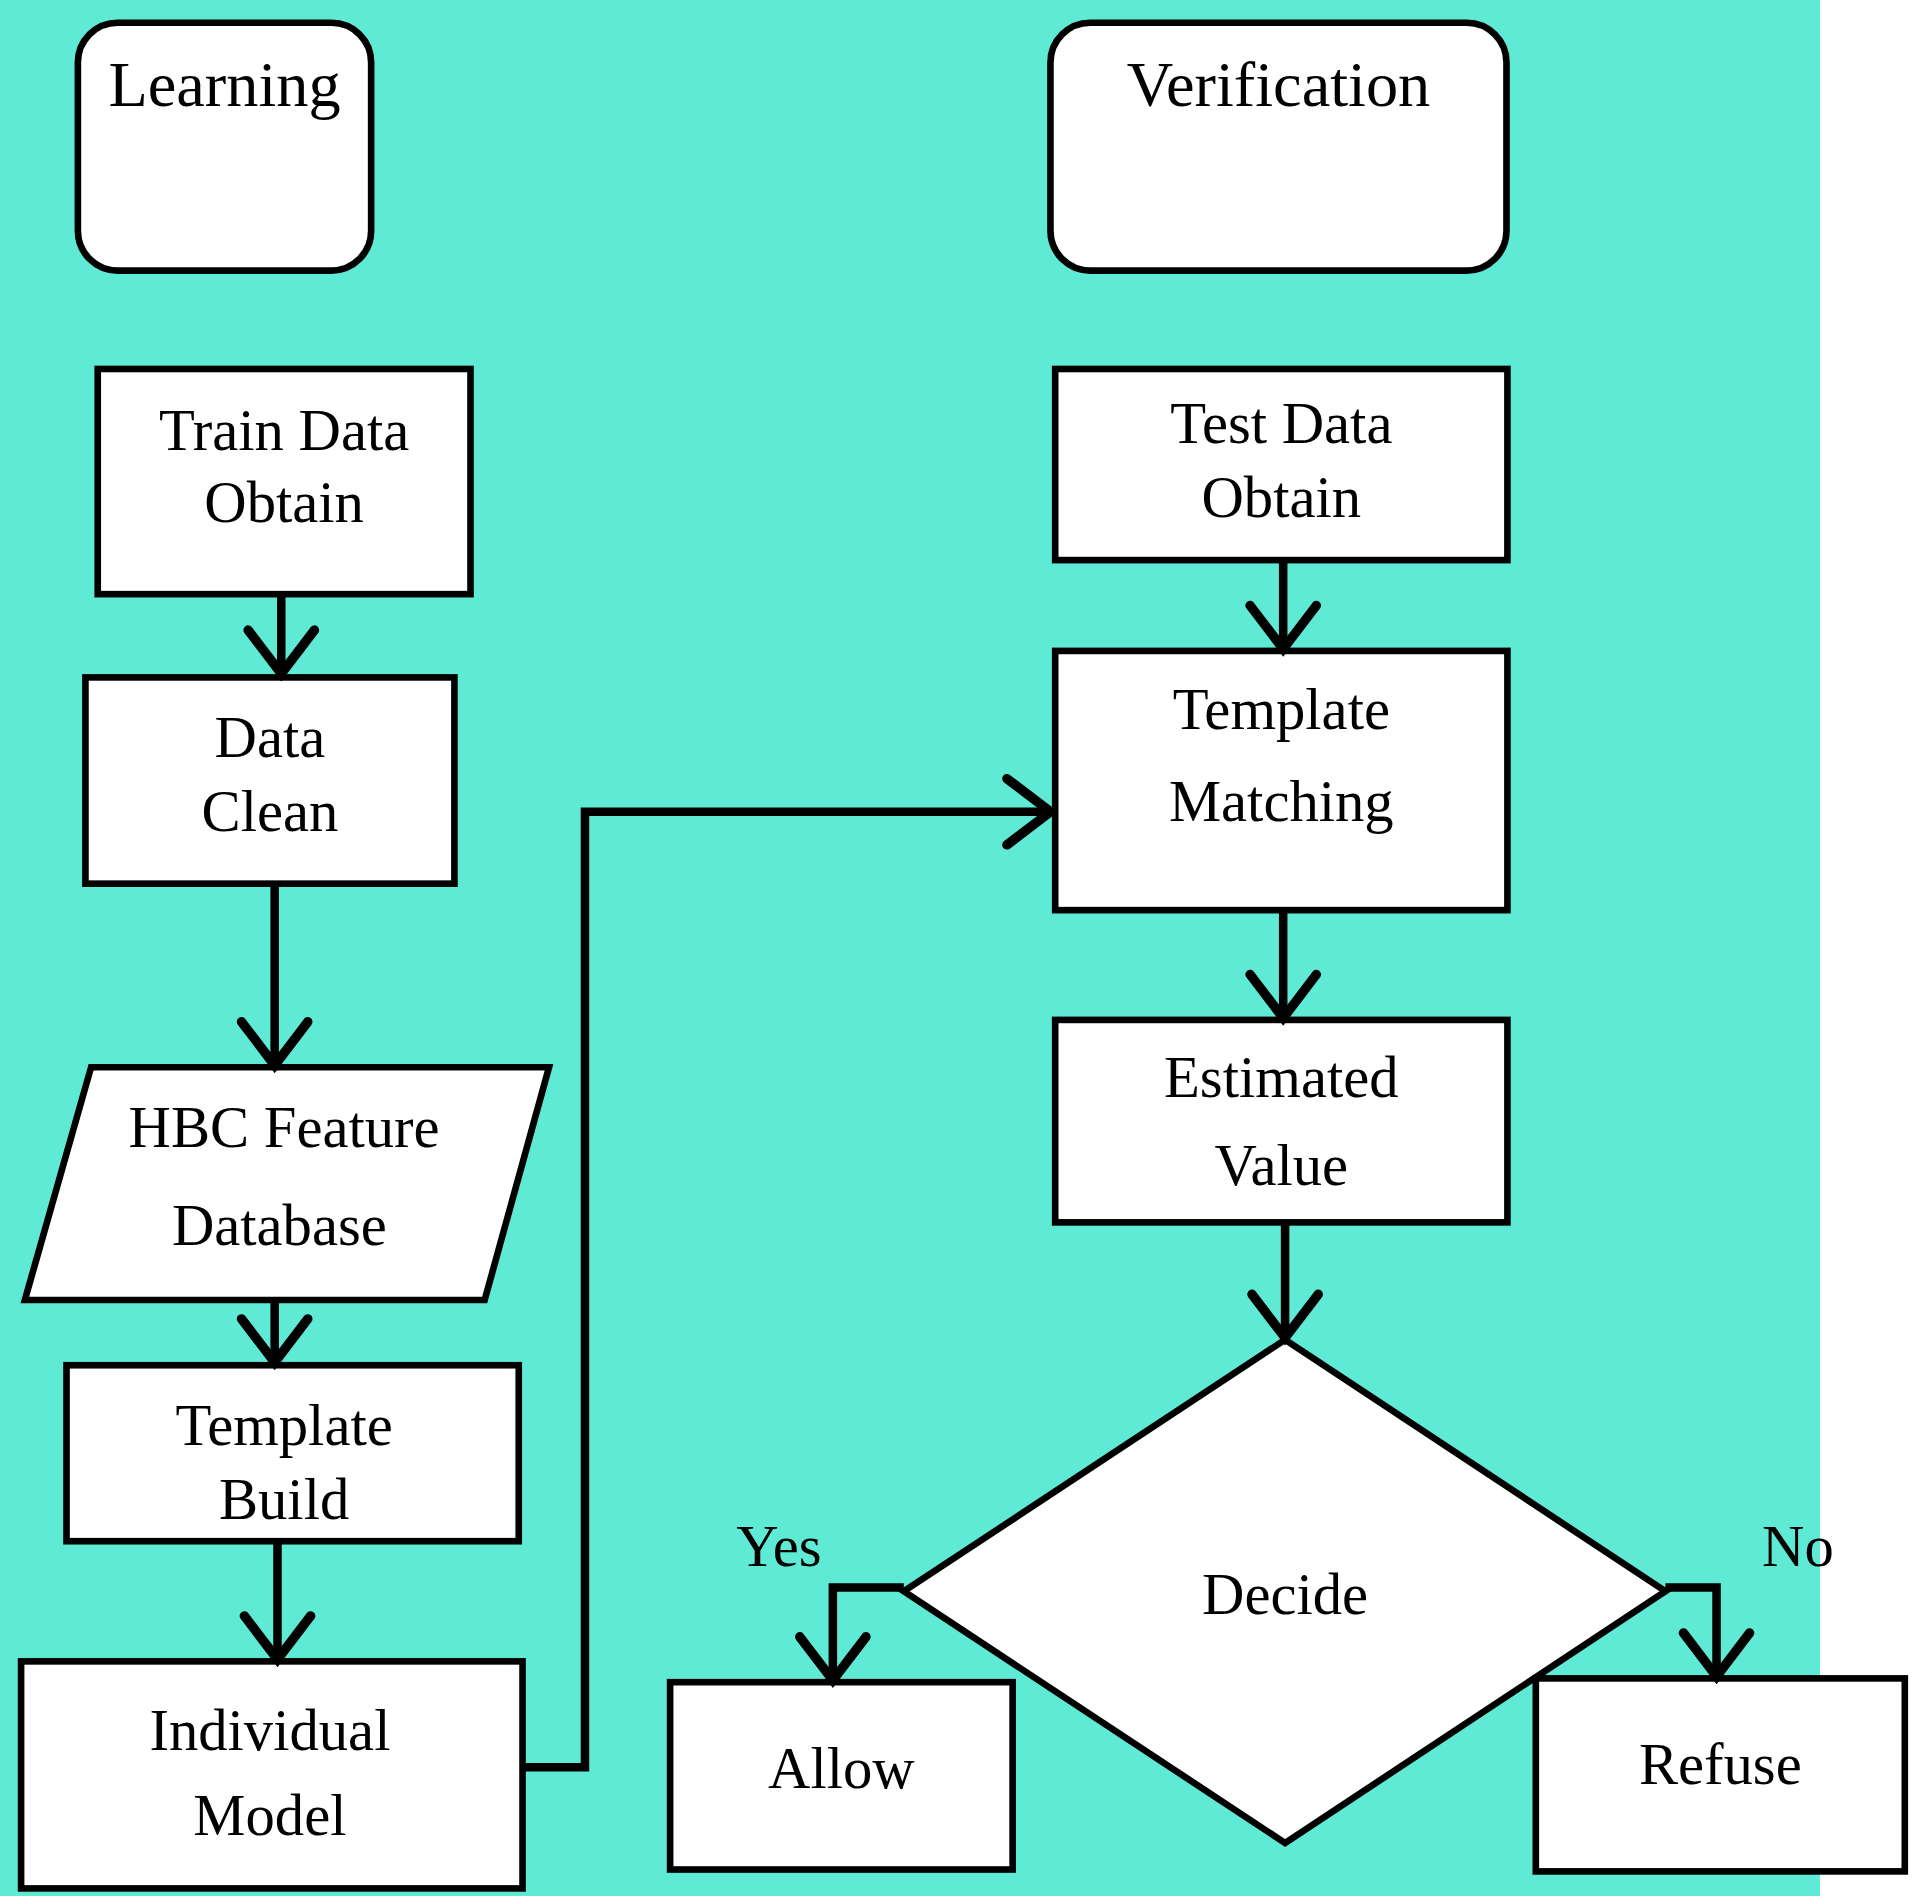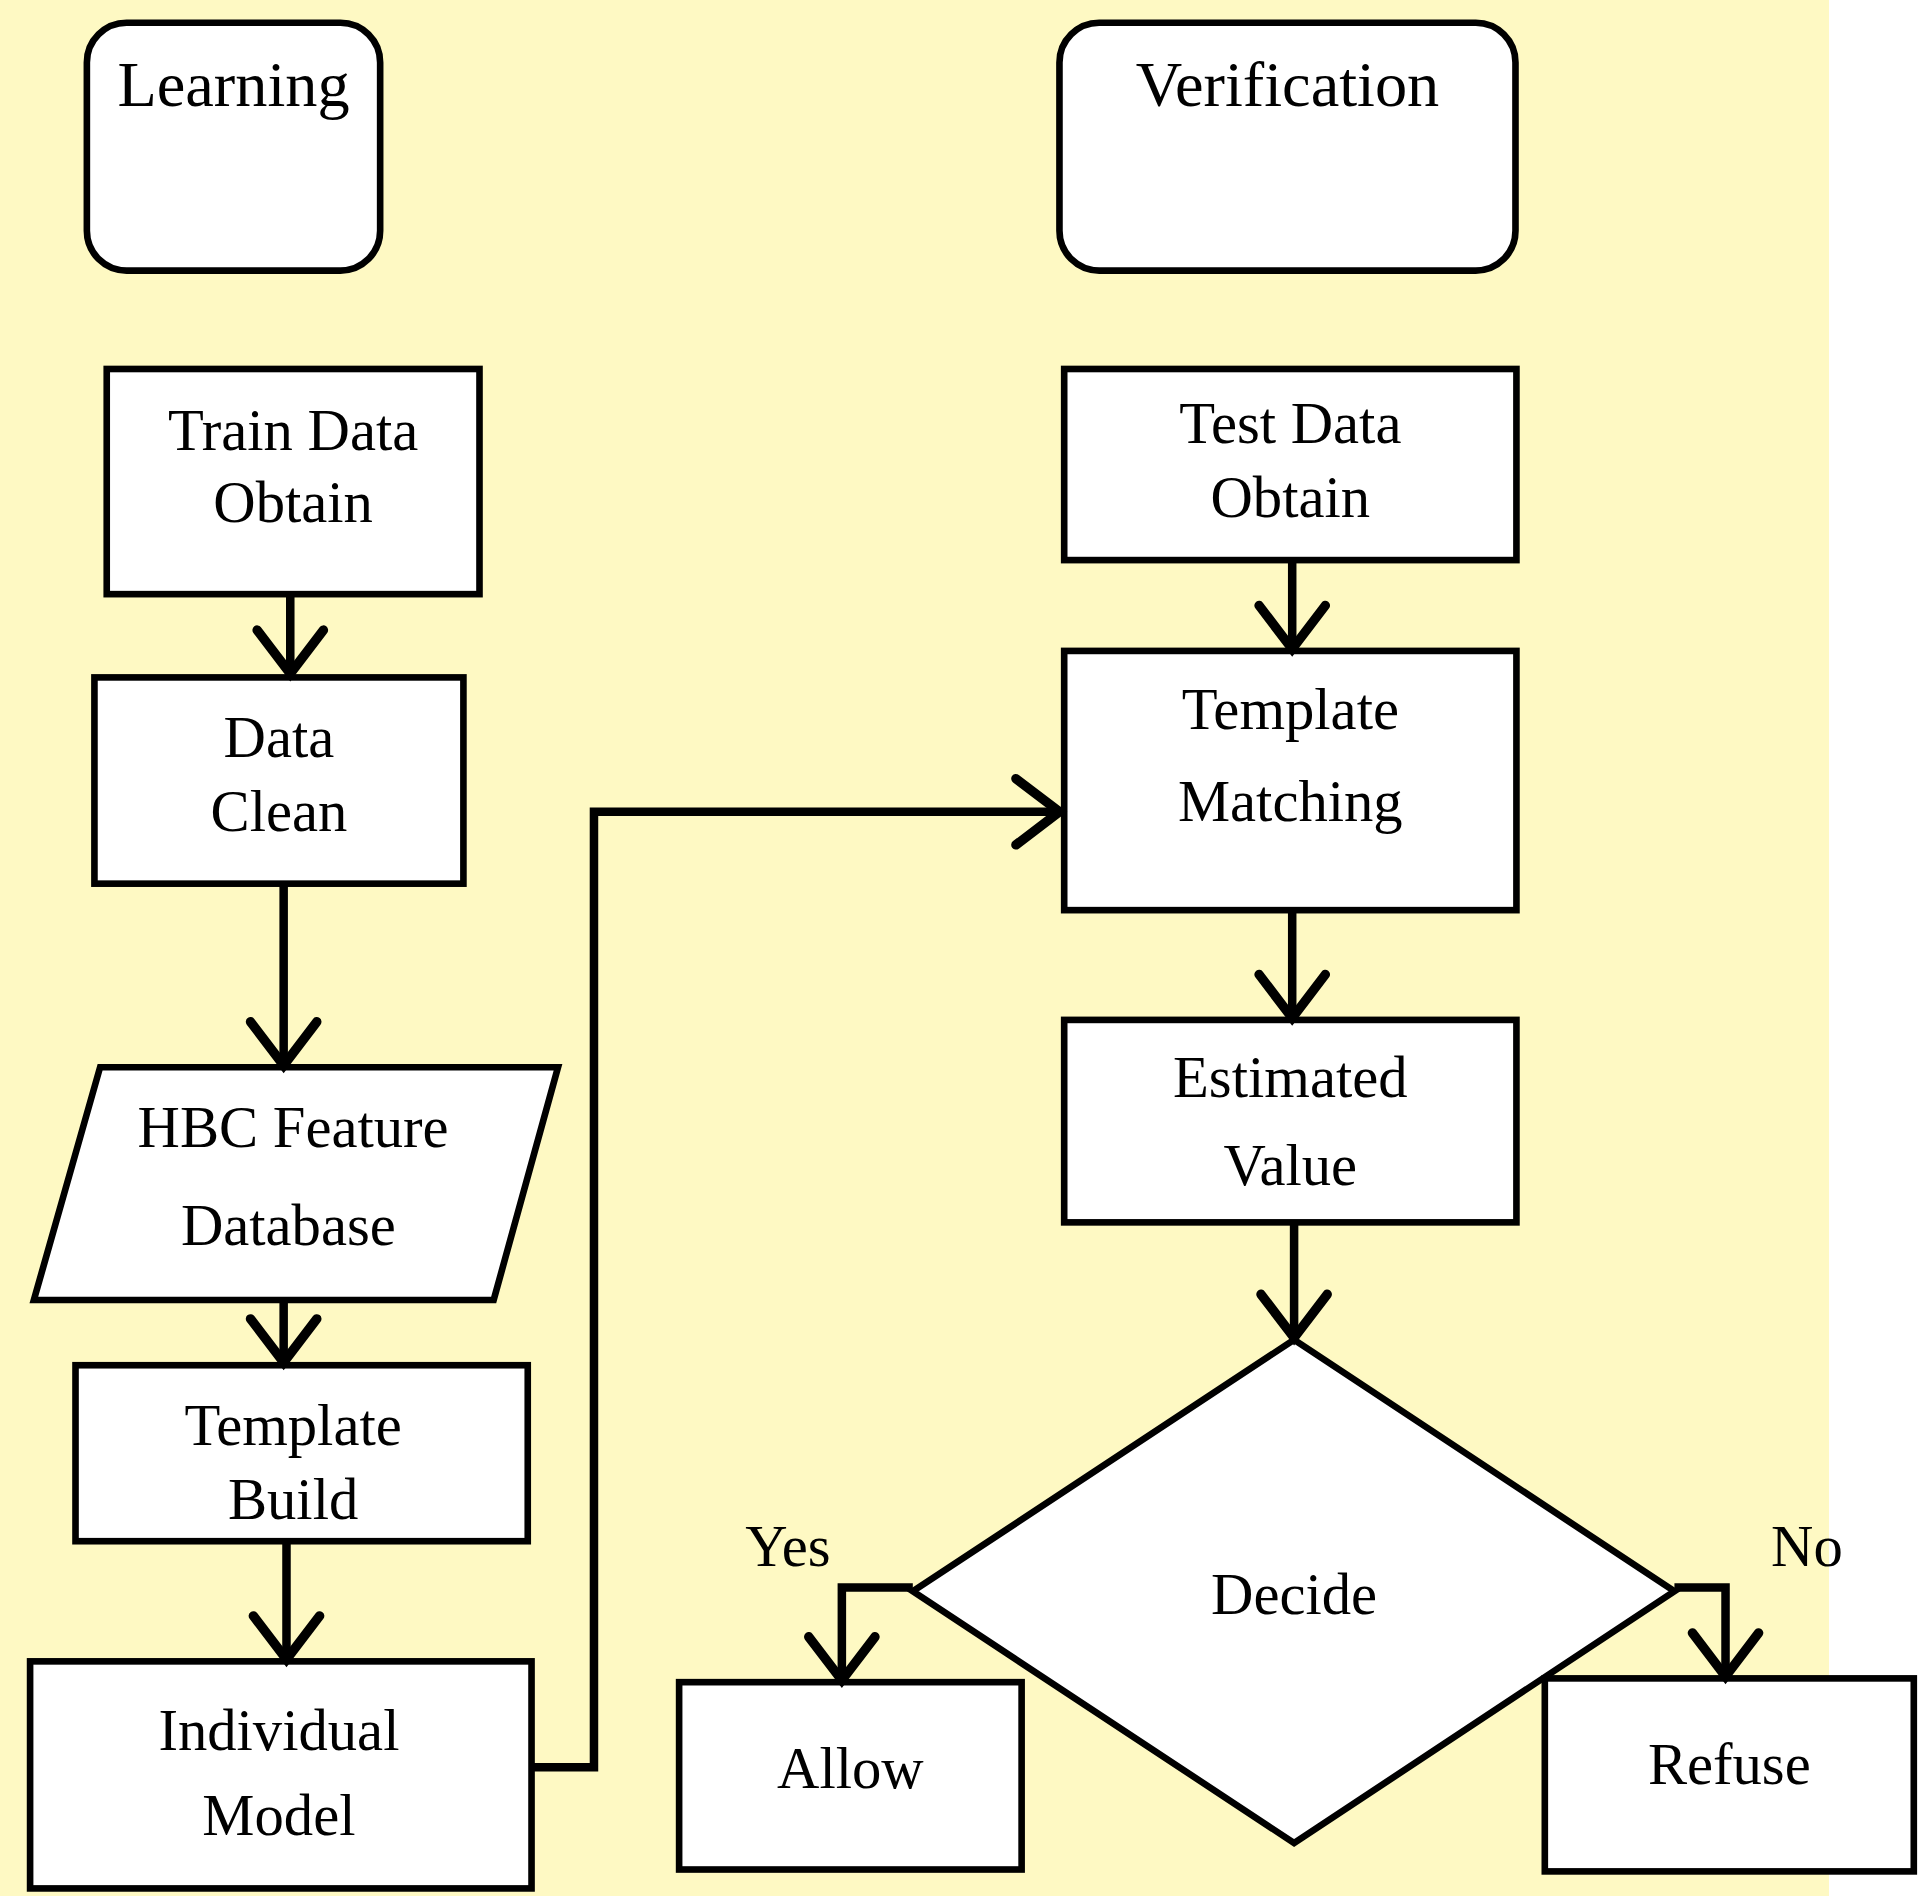--- a/index.html
+++ b/index.html
@@ -4,23 +4,22 @@
 <style>
   html, body {
     margin: 0;
     padding: 0;
     background: #ffffff;
   }
   #flowchart-root {
     position: relative;
     width: 1820px;
     height: 1896px;
-    background: #fef9c3;
+    background: #5eead4;
     font-family: "Liberation Serif", "DejaVu Serif", serif;
-    padding-left: 9px;
   }
   svg.diagram {
     display: block;
     width: 1924px;
     height: 1896px;
   }
   .node-shape {
     fill: #ffffff;
     stroke: #000000;
     stroke-width: 7;

